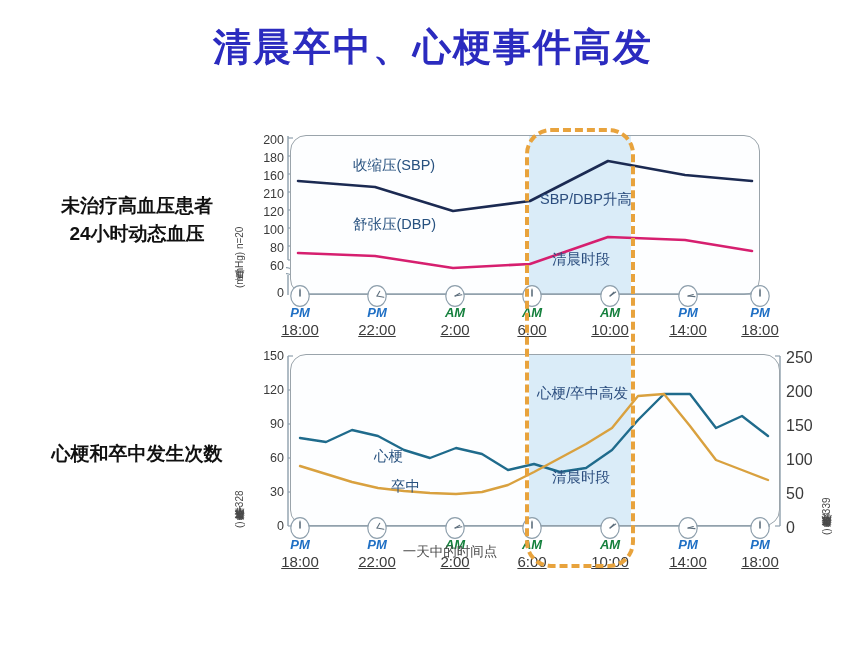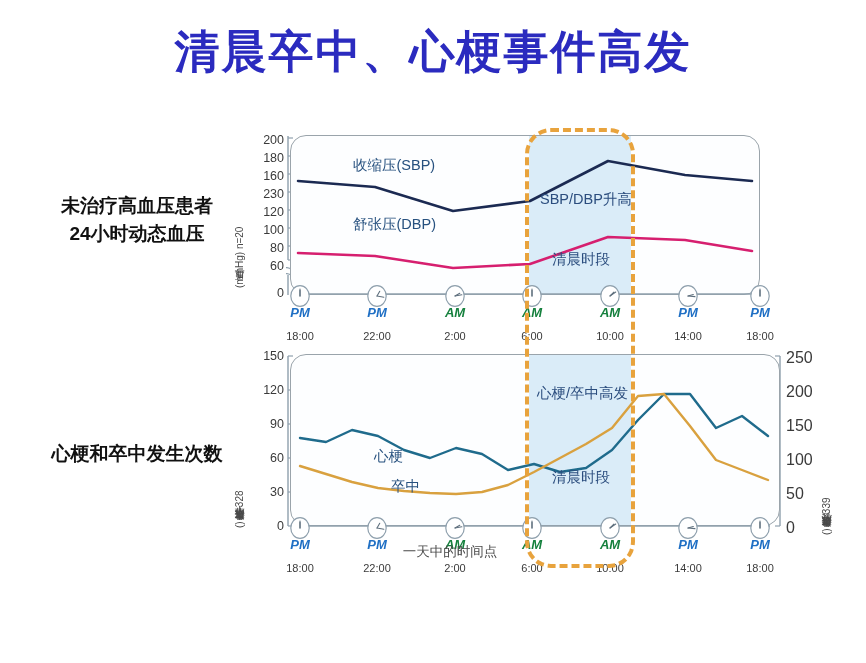--- a/index.html
+++ b/index.html
@@ -21,21 +21,21 @@
     width: 866px;
     height: 663px;
   }
   
   #slide-title {
     position: absolute;
     left: 0;
     top: 22px;
     width: 866px;
     text-align: center;
-    font-size: 45px;
+    font-size: 38px;
     font-weight: bold;
     color: #2b2bbf;
     letter-spacing: 2px;
     white-space: nowrap;
   }
   
   .side-label {
     position: absolute;
     text-align: center;
     font-size: 19px;
@@ -104,23 +104,24 @@
     line-height: 1.1;
   }
   .xtick .ap {
     display: block;
     font-size: 13px;
     font-weight: bold;
     font-style: italic;
   }
   .xtick .tm {
     display: block;
-    font-size: 11px;
+    font-size: 15px;
     color: #3b3b3b;
-    margin-top: 10px;
+    margin-top: 2px;
+    text-decoration: underline;
   }
   .xtick.pm .ap { color: #1f6fc4; }
   .xtick.am .ap { color: #15803d; }
   .clock {
     position: absolute;
     width: 22px;
     height: 24px;
   }
   
   #highlight-band {
@@ -172,21 +173,21 @@
     <span class="ln">心梗和卒中发生次数</span>
   </div>
 
   <div class="chart-block" id="chart1" style="left:0;top:0;width:866px;height:340px;">
 
     <div class="axis-title" style="left:233px; top:148px; height:140px;">血压(mmHg) n=20</div>
 
     <div class="ytick" style="left:250px; top:134px;">200</div>
     <div class="ytick" style="left:250px; top:152px;">180</div>
     <div class="ytick" style="left:250px; top:170px;">160</div>
-    <div class="ytick" style="left:250px; top:188px;">230</div>
+    <div class="ytick" style="left:250px; top:188px;">210</div>
     <div class="ytick" style="left:250px; top:206px;">120</div>
     <div class="ytick" style="left:250px; top:224px;">100</div>
     <div class="ytick" style="left:250px; top:242px;">80</div>
     <div class="ytick" style="left:250px; top:260px;">60</div>
     <div class="ytick" style="left:250px; top:287px;">0</div>
 
     <svg width="40" height="190" style="position:absolute;left:286px;top:130px;">
       <line x1="2" y1="6" x2="2" y2="130" stroke="#8fa0ad" stroke-width="1.4"></line>
       <line x1="2" y1="145" x2="2" y2="165" stroke="#8fa0ad" stroke-width="1.4"></line>
       <g stroke="#8fa0ad" stroke-width="1.2">

